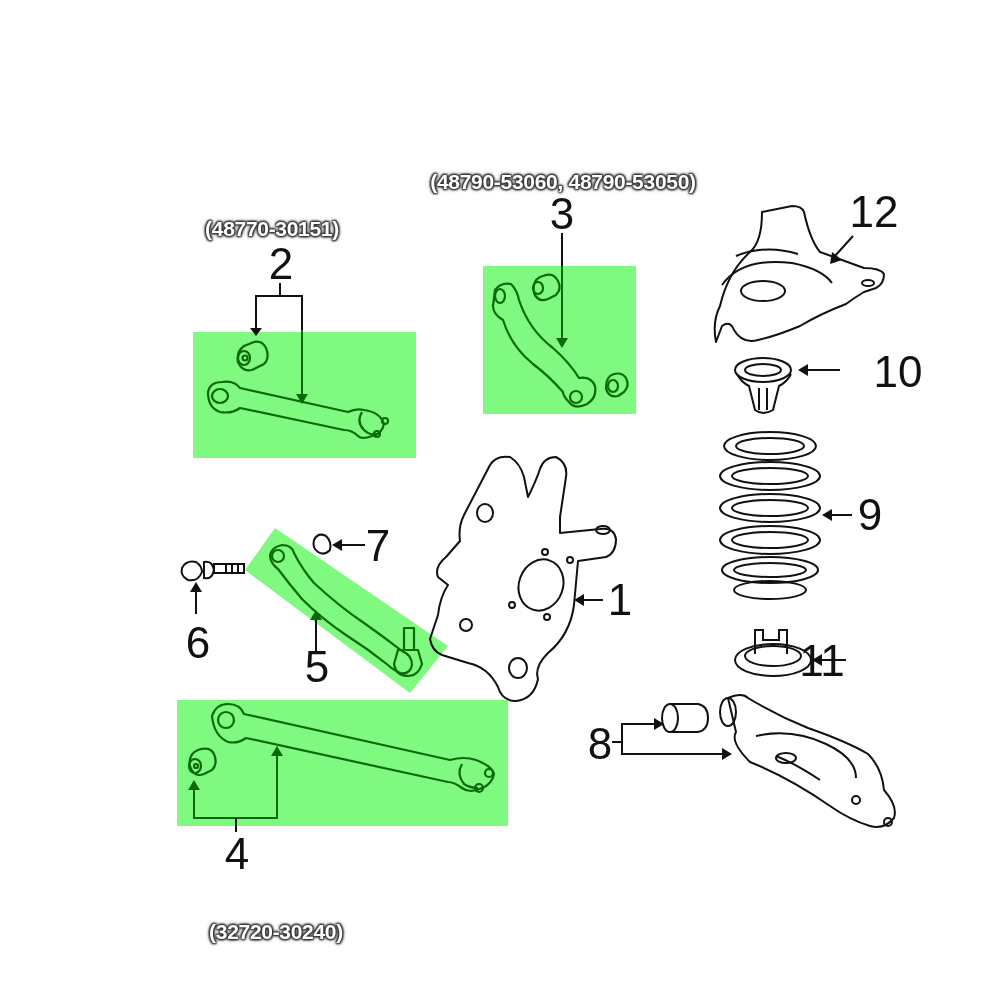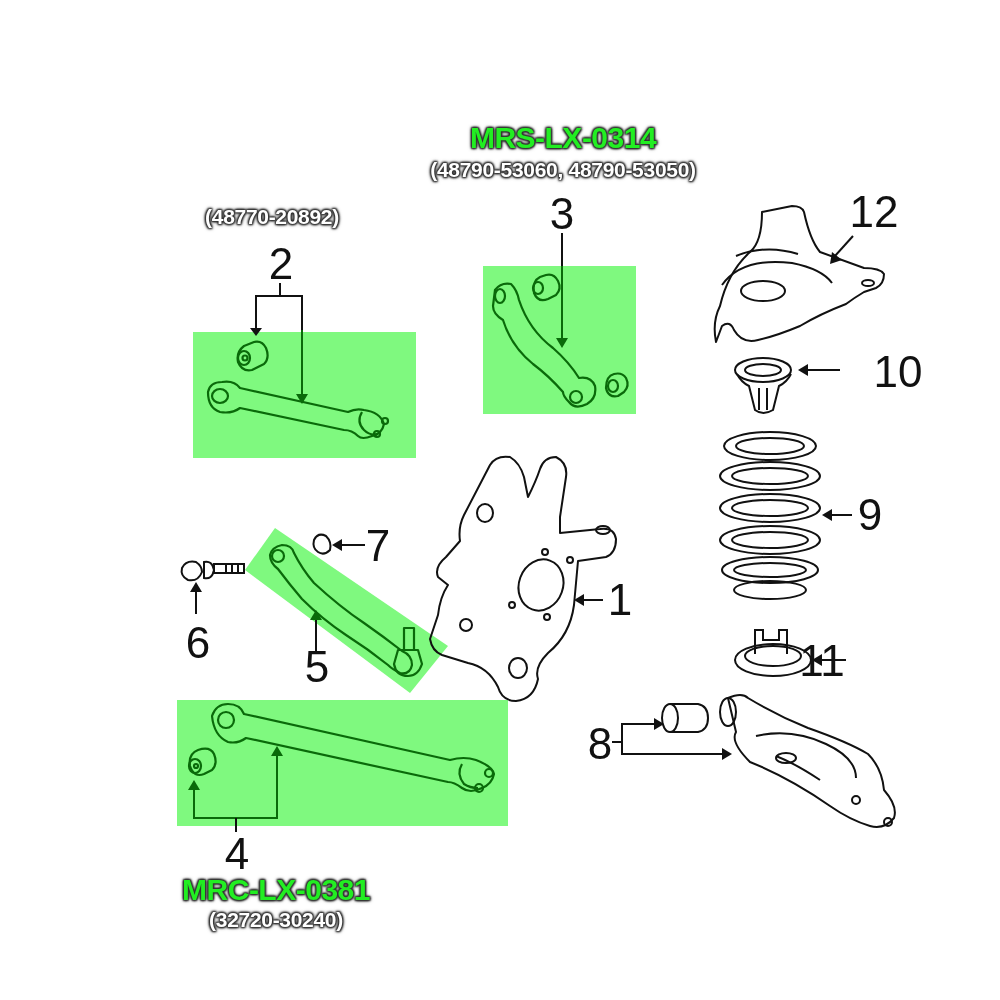--- a/index.html
+++ b/index.html
@@ -2,21 +2,21 @@
 <html><head>
 <meta charset="utf-8">
 <style>
   html, body { margin:0; padding:0; background:#ffffff; }
   body { width:1000px; height:1000px; position:relative; overflow:hidden; font-family:"Liberation Sans", sans-serif; }
   #stage { position:absolute; left:0; top:0; width:1000px; height:1000px; }
   .label { position:absolute; text-align:center; font-family:"Liberation Sans", sans-serif; font-weight:bold; white-space:nowrap; transform:translateX(-50%); }
   .part-no { font-size:30px; color:#22ee22; letter-spacing:-0.5px;
     text-shadow: 0 0 2px #333, 1px 1px 2px #333, -1px -1px 2px #333, 1px -1px 2px #333, -1px 1px 2px #333, 0 0 4px #555; }
   .oem { font-size:21px; color:#ffffff; letter-spacing:-0.3px;
-    text-shadow: 0 0 2px #333, 1px 1px 2px #333, -1px -1px 2px #333, 1px -1px 2px #333, -1px 1px 2px #333, 0 0 4px #444; }
+    text-shadow: 0 0 2px #333, 1px 1px 2px #333, -1px -1px 2px #333, 1px -1px 2px #333, -1px 1px 2px #333, 0 0 4px #444; margin-top: 12px; }
   .callout { position:absolute; font-family:"Liberation Sans", sans-serif; font-size:44px; color:#111; line-height:1; transform:translate(-50%,-50%); }
 </style>
 </head>
 <body>
 
 <div id="stage">
 
 <svg width="1000" height="1000" viewBox="0 0 1000 1000" xmlns="http://www.w3.org/2000/svg" style="position:absolute;left:0;top:0">
 
   <rect x="193" y="332" width="223" height="126" fill="#7ff97f"></rect>
@@ -185,22 +185,20 @@
 <div class="callout" style="left:237px;top:854px">4</div>
 <div class="callout" style="left:317px;top:667px">5</div>
 <div class="callout" style="left:198px;top:643px">6</div>
 <div class="callout" style="left:378px;top:546px">7</div>
 <div class="callout" style="left:600px;top:744px">8</div>
 <div class="callout" style="left:870px;top:515px">9</div>
 <div class="callout" style="left:898px;top:372px">10</div>
 <div class="callout" style="left:822px;top:661px">11</div>
 <div class="callout" style="left:874px;top:212px">12</div>
 
-<div class="label part-no" style="left:563px;top:121px">MRS-LX-0314</div>
 <div class="label oem" style="left:563px;top:158px">(48790-53060, 48790-53050)</div>
 
-<div class="label oem" style="left:272px;top:205px">(48770-20892)</div>
-
-
-<div class="label part-no" style="left:276px;top:873px">MRC-LX-0381</div>
+<div class="label oem" style="left:272px;top:205px">(48770-30151)</div>
+
+
 <div class="label oem" style="left:276px;top:908px">(32720-30240)</div>
 
 </div>
 
 </body></html>

